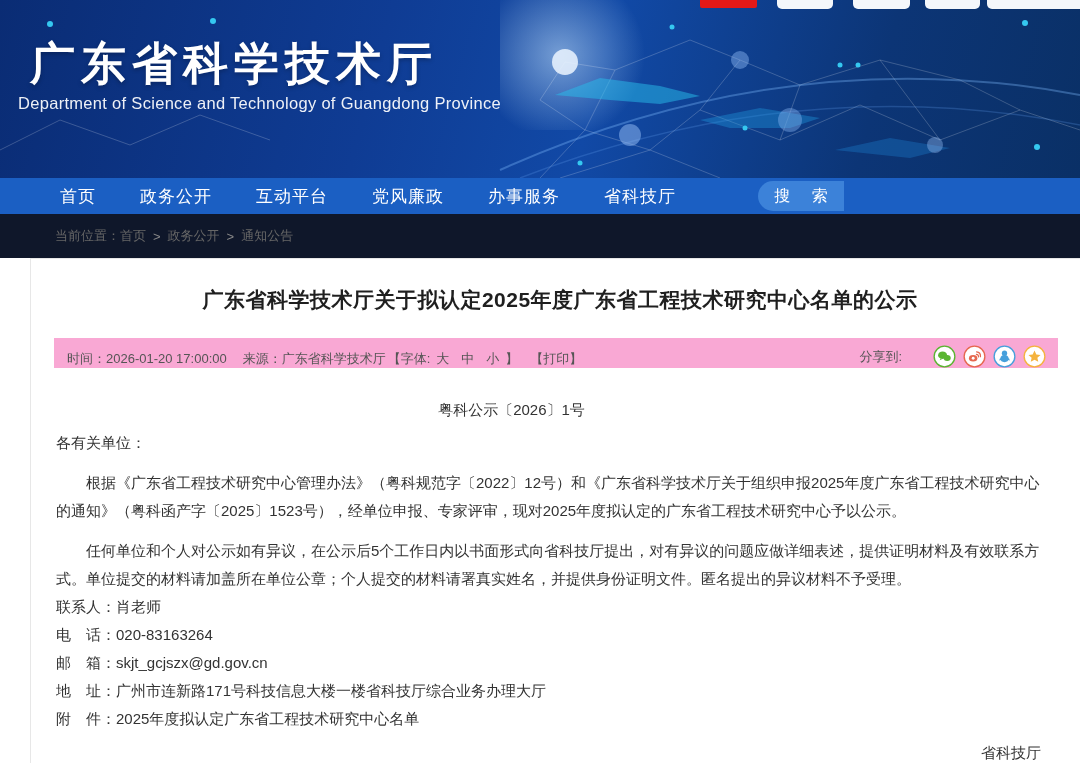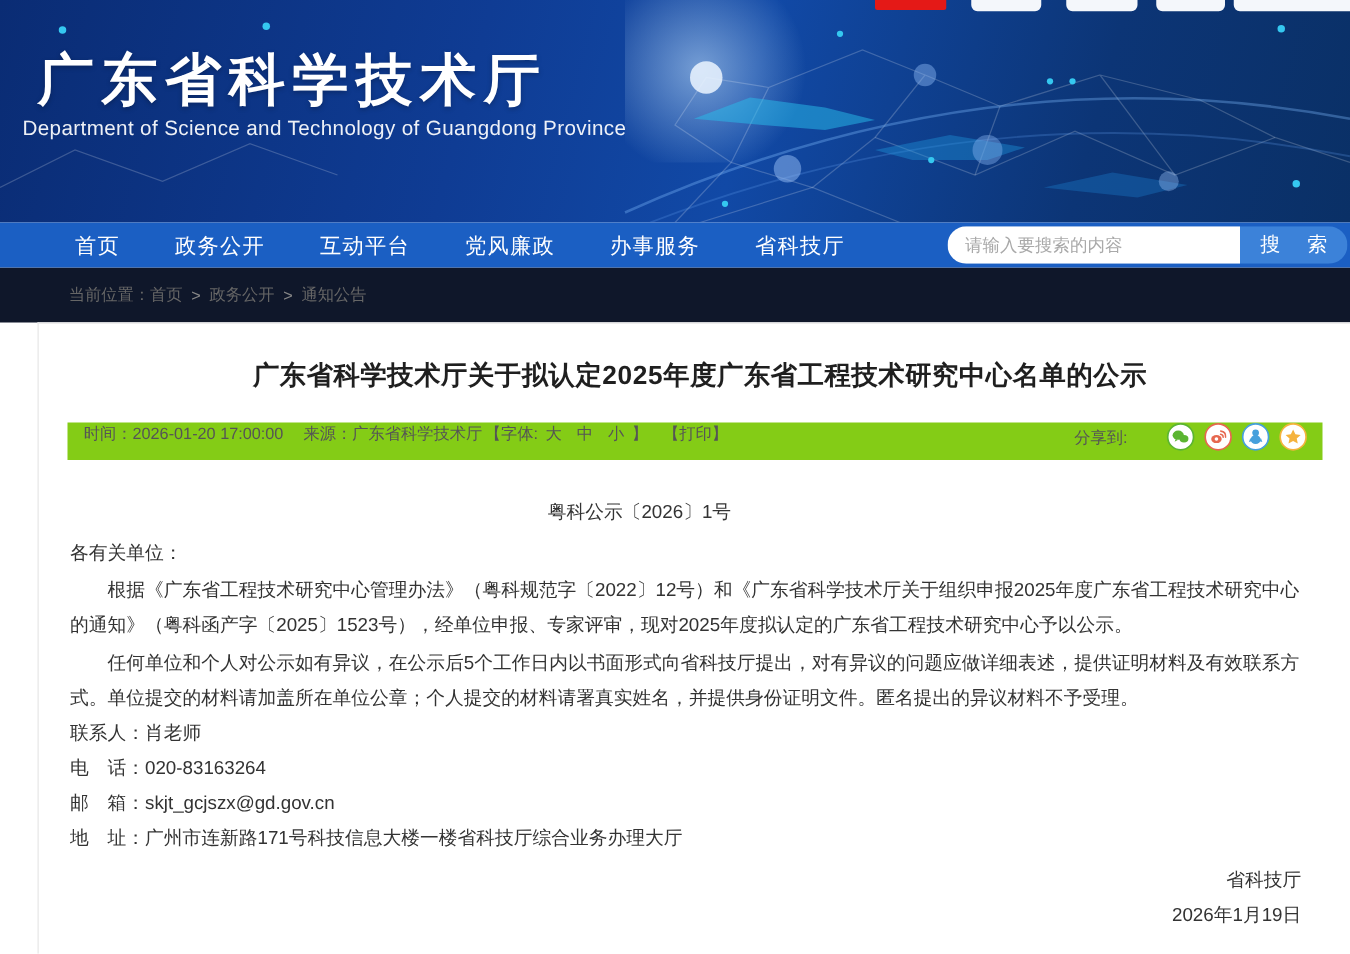--- a/index.html
+++ b/index.html
@@ -77,39 +77,39 @@
     margin-left: 30px; width: 1060px; min-height: 505px;
     border: 1px solid #e7e7e7; border-bottom: none;
     background: #ffffff;
   }
   .article-title {
     margin-top: 27px; text-align: center;
     font-size: 21px; font-weight: bold; color: #1f1f1f; letter-spacing: 0.5px;
   }
   .meta-bar {
     margin: 24px 0 0 23px; width: 1004px; height: 30px;
-    background: #84cc16; display: flex; align-items: flex-start;
+    background: #f9a8d4; display: flex; align-items: flex-end;
     font-size: 13px; color: #555; padding: 0 12px 0 13px;
   }
   .meta-seg { margin-right: 16px; white-space: nowrap; }
   .meta-seg.tight { margin-right: 2px; }
   .font-size-opt { margin: 0 6px; cursor: pointer; }
   .print-label { margin-left: 10px; cursor: pointer; }
   .share-group { margin-left: auto; display: flex; align-items: center; }
   .share-label { margin-right: 24px; color: #555; }
   .share-icon { width: 23px; height: 23px; margin-left: 7px; cursor: pointer; display: inline-block; }
 
   
   .article-body {
     margin-left: 25px; width: 985px;
     font-size: 15px; color: #333; line-height: 28px;
   }
   .doc-number { margin-top: 28px; text-align: center; padding-right: 74px; }
   .salutation { margin-top: 5px; }
-  .para { text-indent: 2em; margin-top: 2px; }
+  .para { text-indent: 2em; margin-top: 12px; }
   .contact { margin: 0; }
   .signature { text-align: right; margin-top: 6px; }
   .signature div { line-height: 28px; }
 </style>
 </head>
 <body>
 
 <div class="banner">
   <div class="banner-glow"></div>
   <svg class="banner-svg" width="1080" height="178" viewBox="0 0 1080 178">
@@ -150,21 +150,20 @@
 </div>
 
 <div class="navbar">
   <a class="nav-item">首页</a>
   <a class="nav-item">政务公开</a>
   <a class="nav-item">互动平台</a>
   <a class="nav-item">党风廉政</a>
   <a class="nav-item">办事服务</a>
   <a class="nav-item">省科技厅</a>
   <div class="search-pill">
-    <input class="search-input" type="text" placeholder="请输入要搜索的内容" style="">
     <button class="search-btn">搜 索</button>
   </div>
 </div>
 
 <div class="breadcrumb-bar">
   <span>当前位置：</span>
   <a class="crumb">首页</a>
   <span class="crumb-sep">&gt;</span>
   <a class="crumb">政务公开</a>
   <span class="crumb-sep">&gt;</span>
@@ -211,19 +210,20 @@
   <div class="article-body">
     <div class="doc-number">粤科公示〔2026〕1号</div>
     <p class="salutation">各有关单位：</p>
     <p class="para">根据《广东省工程技术研究中心管理办法》（粤科规范字〔2022〕12号）和《广东省科学技术厅关于组织申报2025年度广东省工程技术研究中心的通知》（粤科函产字〔2025〕1523号），经单位申报、专家评审，现对2025年度拟认定的广东省工程技术研究中心予以公示。</p>
     <p class="para">任何单位和个人对公示如有异议，在公示后5个工作日内以书面形式向省科技厅提出，对有异议的问题应做详细表述，提供证明材料及有效联系方式。单位提交的材料请加盖所在单位公章；个人提交的材料请署真实姓名，并提供身份证明文件。匿名提出的异议材料不予受理。</p>
 
     <p class="contact"><span>联系人：</span><span>肖老师</span></p>
     <p class="contact"><span>电　话：</span><span>020-83163264</span></p>
     <p class="contact"><span>邮　箱：</span><span>skjt_gcjszx@gd.gov.cn</span></p>
     <p class="contact"><span>地　址：</span><span>广州市连新路171号科技信息大楼一楼省科技厅综合业务办理大厅</span></p>
+    <p class="contact"><span>附　件：</span><span>2025年度拟认定广东省工程技术研究中心名单</span></p>
 
     <div class="signature">
       <div>省科技厅</div>
       <div>2026年1月19日</div>
     </div>
   </div>
 </div>
 
 </body></html>

